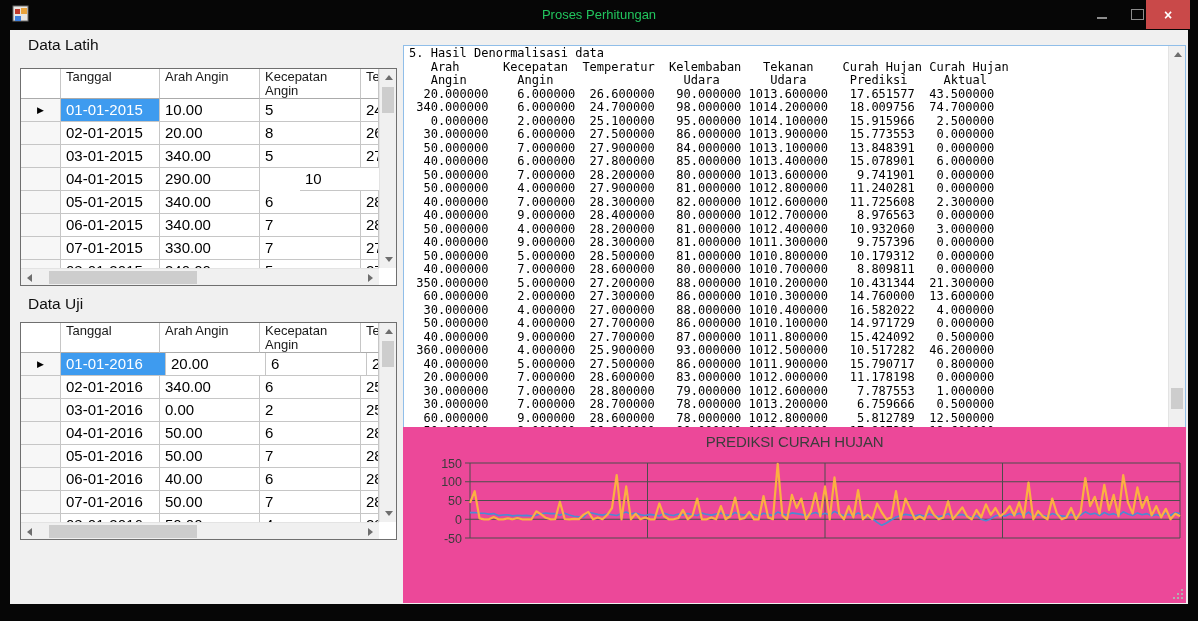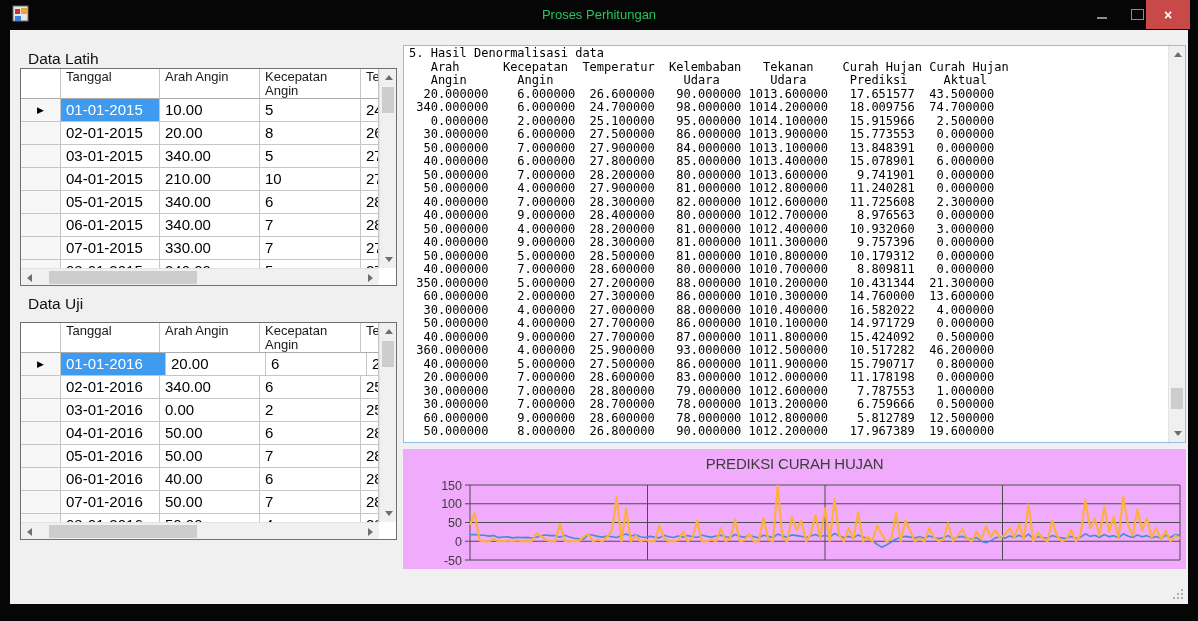--- a/index.html
+++ b/index.html
@@ -13,21 +13,21 @@
   .ctl{position:absolute;top:0;height:29px;display:flex;align-items:center;justify-content:center;cursor:default}
   .ctl-min{left:1086px;width:32px}
   .ctl-max{left:1120px;width:34px}
   .ctl-close{left:1146px;width:44px;background:#C94949;color:#FFF;font-size:14px;font-weight:bold}
   .g-min{width:10px;height:2px;background:#8C8C8C;margin-top:6px}
   .g-max{width:11px;height:9px;border:1px solid #8C8C8C}
 
   
   .client{position:absolute;left:10px;top:30px;width:1178px;height:574px;background:#F0F0F0}
   .section-label{position:absolute;left:18px;font-size:15.5px;color:#101010}
-  #label-latih{top:20px}
+  #label-latih{top:6px}
   #label-uji{top:265px}
 
   
   .dgv{position:absolute;left:10px;width:377px;height:218px;background:#FFF;border:1px solid #6F6F6F;box-sizing:border-box;overflow:hidden}
   #grid-latih{top:38px}
   #grid-uji{top:292px}
   .dgv-header{display:flex;height:30px;width:358px}
   .dgv-hcell{box-sizing:border-box;border-right:1px solid #C6C6C6;border-bottom:1px solid #ABABAB;
              background:#FFF;font-size:13px;color:#1a1a1a;line-height:14px;padding:1px 0 0 5px;overflow:hidden;flex-shrink:0}
   .dgv-body{position:absolute;top:30px;left:0;width:358px;height:169px;overflow:hidden}
@@ -51,21 +51,21 @@
   .calc-btn{position:absolute;left:15px;top:528px;width:224px;height:40px;background:#EFEFEF;
             border:2px solid #5C9CDE;font-family:"Liberation Sans",sans-serif;font-size:15px;color:#000;cursor:default}
 
   
   .output{position:absolute;left:393px;top:15px;width:783px;height:398px;background:#FFF;
           border:1px solid #90BEE9;box-sizing:border-box}
   .output pre{margin:0;padding:1px 0 0 5px;font-family:"DejaVu Sans Mono",monospace;font-size:12px;
               line-height:13.5px;color:#000;white-space:pre;overflow:hidden;width:758px;height:394px}
 
   
-  .chart-panel{position:absolute;left:393px;top:419px;width:783px;height:120px;background:#f0abfc}
+  .chart-panel{position:absolute;left:393px;top:397px;width:783px;height:176px;background:#ec4899}
   .chart-title{position:absolute;top:6px;left:0;width:100%;text-align:center;font-size:15px;color:#3C3C3C;letter-spacing:-0.2px}
   .chart-svg{position:absolute;left:0;top:0}
   .legend{position:absolute;left:34px;bottom:11px;display:flex;gap:38px;align-items:center}
   .leg-item{display:flex;align-items:center;gap:10px}
   .leg-dash{width:23px;height:4px;border-radius:1px}
   .leg-label{font-size:12px;color:#2E2E2E}
 
   .grip{position:absolute;right:5px;bottom:5px;width:2px;height:2px;background:#AFAFAF;
         box-shadow:0 -4px #AFAFAF,0 -8px #AFAFAF,-4px 0 #AFAFAF,-8px 0 #AFAFAF,-4px -4px #AFAFAF}
 </style>
@@ -121,22 +121,22 @@
         <div class="dgv-row">
           <div class="dgv-cell rowhdr" style="width: 40px;"></div>
           <div class="dgv-cell" style="width: 99px;">03-01-2015</div>
           <div class="dgv-cell" style="width: 100px;">340.00</div>
           <div class="dgv-cell" style="width: 101px;">5</div>
           <div class="dgv-cell" style="flex: 1 1 0px;">27</div>
         </div>
         <div class="dgv-row">
           <div class="dgv-cell rowhdr" style="width: 40px;"></div>
           <div class="dgv-cell" style="width: 99px;">04-01-2015</div>
-          <div class="dgv-cell" style="width: 100px;">210.00</div>
-          <div class="dgv-cell" style="width: 101px;">10</div>
+          <div class="dgv-cell" style="width: 100px;">290.00</div>
+          <div class="dgv-cell" style="width: 101px; margin-left: 40px;">10</div>
           <div class="dgv-cell" style="flex: 1 1 0px;">27</div>
         </div>
         <div class="dgv-row">
           <div class="dgv-cell rowhdr" style="width: 40px;"></div>
           <div class="dgv-cell" style="width: 99px;">05-01-2015</div>
           <div class="dgv-cell" style="width: 100px;">340.00</div>
           <div class="dgv-cell" style="width: 101px;">6</div>
           <div class="dgv-cell" style="flex: 1 1 0px;">28</div>
         </div>
         <div class="dgv-row">

